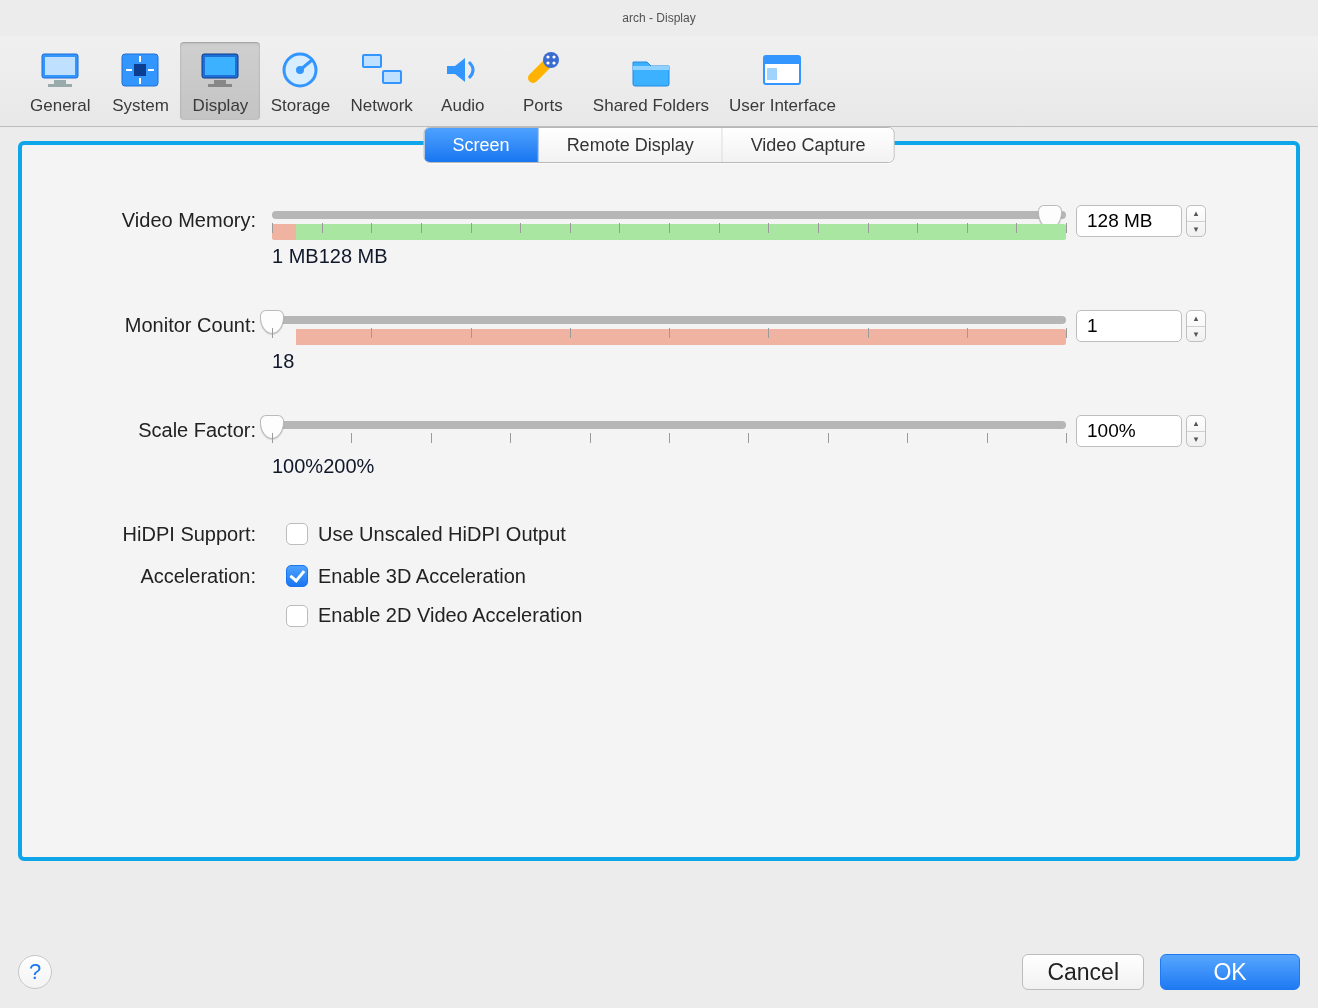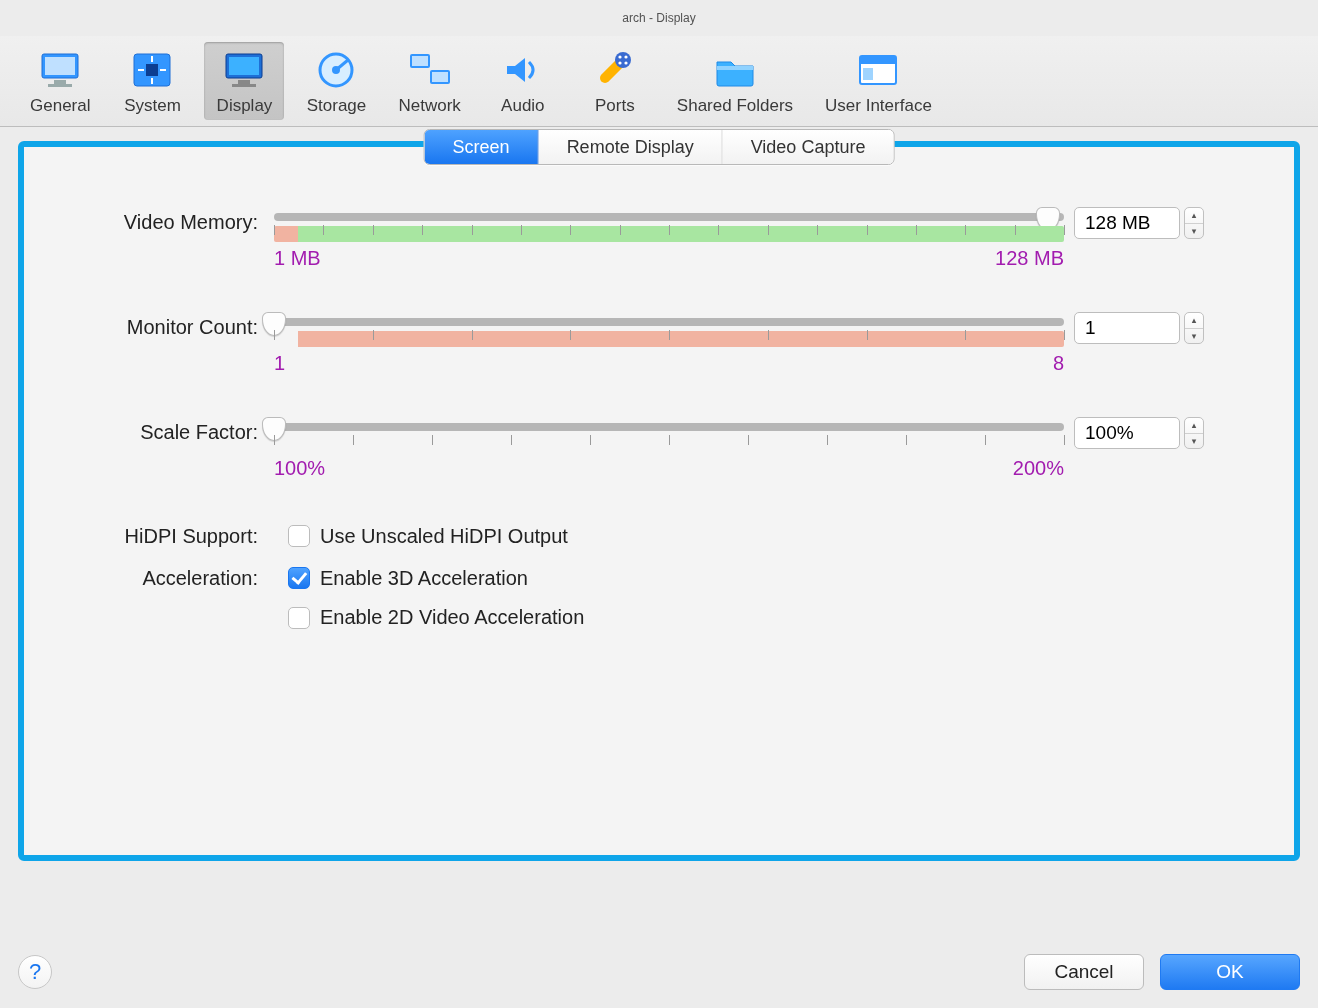--- a/index.html
+++ b/index.html
@@ -21,21 +21,20 @@
     justify-content: center;
     font-size: 12px;
     color: #525252;
   }
   
   .toolbar {
     background: linear-gradient(#f0f0f0, #e8e8e8);
     border-bottom: 1px solid #bdbdbd;
     padding: 6px 20px 6px 20px;
     display: flex;
-    gap: 12px;
     align-items: flex-end;
   }
   .toolbar-item {
     display: flex;
     flex-direction: column;
     align-items: center;
     justify-content: flex-end;
     padding: 6px 10px 4px 10px;
     border-radius: 4px;
     cursor: default;
@@ -54,21 +53,21 @@
     width: 48px;
     height: 44px;
     display: flex;
     align-items: center;
     justify-content: center;
   }
   
   .panel {
     margin: 14px 18px 18px 18px;
     background: #f4f4f4;
-    border: 6px solid #0ea5e9;
+    border: 4px solid #0ea5e9;
     border-radius: 6px;
     min-height: 720px;
     position: relative;
     padding-top: 56px;
     padding-bottom: 20px;
   }
   
   .segmented {
     position: absolute;
     top: -18px;
@@ -153,23 +152,23 @@
   }
   .colorbar {
     height: 16px;
     position: absolute;
     left: 0; right: 0; top: 1px;
     border-radius: 2px;
     overflow: hidden;
   }
   .range-labels {
     display: flex;
-    justify-content: space-between;
+    justify-content: flex-start;
     font-size: 20px;
-    color: #a21caf;
+    color: #0f172a;
     margin-top: -2px;
   }
   .value-box {
     display: flex;
     align-items: flex-start;
     gap: 4px;
     margin-top: 0;
   }
   .value-input {
     height: 32px;
@@ -258,21 +257,21 @@
     font-weight: 500;
     display: flex; align-items: center; justify-content: center;
   }
   .footer-spacer { flex: 1; }
   .btn {
     height: 36px;
     min-width: 120px;
     border-radius: 6px;
     border: 1px solid #bcbcbc;
     background: linear-gradient(#ffffff,#f1f1f1);
-    font-size: 19px;
+    font-size: 23px;
     color: #222;
     padding: 0 24px;
     margin-left: 16px;
   }
   .btn.primary {
     background: linear-gradient(#57a6ff,#1f7af2);
     border-color: #1f7af2;
     color: #fff;
     min-width: 140px;
   }

